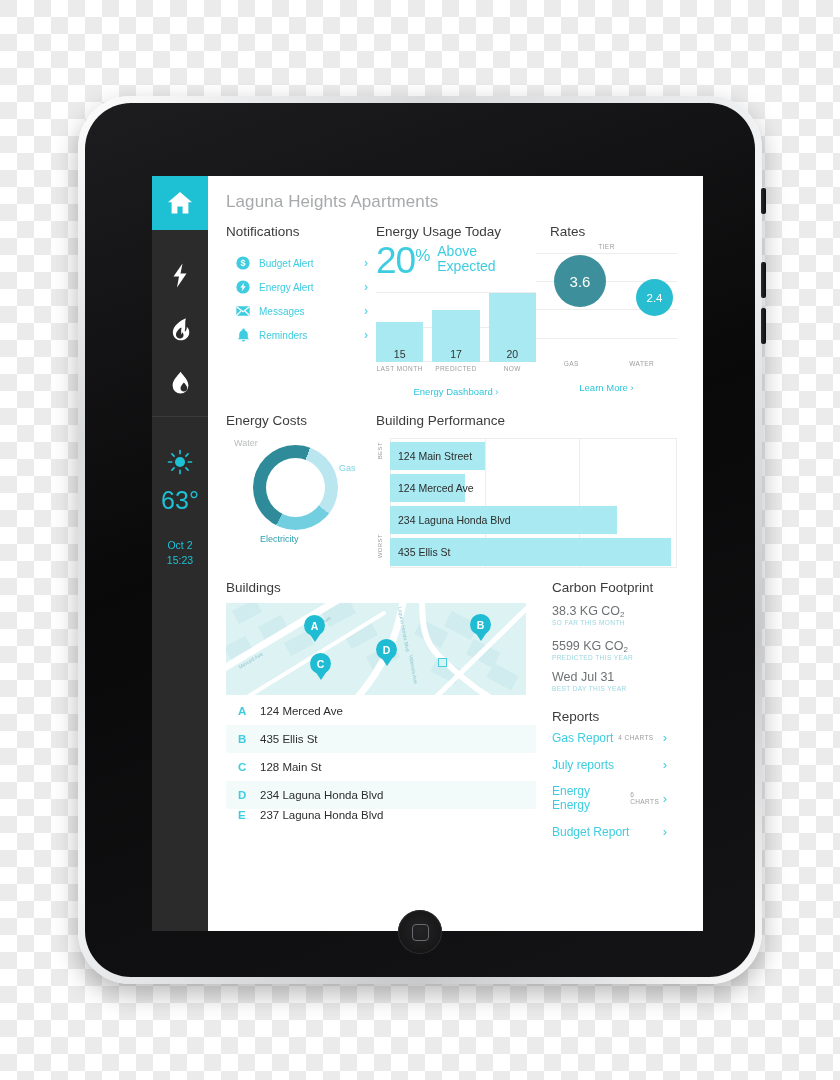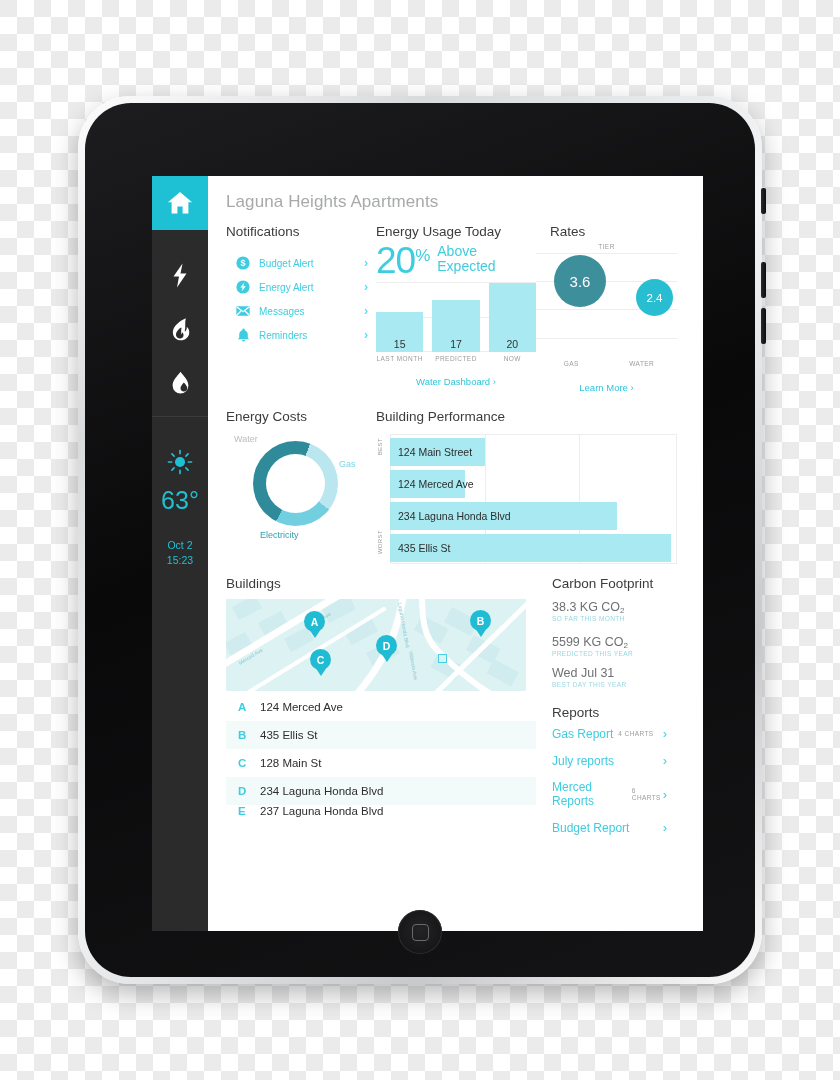--- a/index.html
+++ b/index.html
@@ -96,21 +96,21 @@
   .notif{display:flex;align-items:center;gap:9px;padding:5px 8px 5px 10px;}
   .notif .label{color:#3ecde0;font-size:10px;flex:1;}
   .notif .chev{color:#3ecde0;font-size:12px;font-weight:300;}
   .notif .ic{width:14px;height:14px;flex:0 0 14px;display:flex;align-items:center;justify-content:center;}
 
   
   #usage-big{display:flex;align-items:flex-start;margin-top:4px;}
   #usage-num{font-size:37px;color:#3ecde0;line-height:.95;font-weight:300;letter-spacing:-1px;}
   #usage-pct{font-size:17px;color:#3ecde0;font-weight:300;margin-top:3px;}
   #usage-txt{font-size:14px;color:#3ecde0;font-weight:300;line-height:1.1;margin-left:7px;margin-top:1px;}
-  #usage-chart{position:relative;height:70px;margin-top:4px;}
+  #usage-chart{position:relative;height:70px;margin-top:14px;}
   #usage-chart .gl{position:absolute;left:0;right:0;height:1px;background:#ededed;}
   #usage-bars{position:absolute;left:0;right:0;bottom:0;height:100%;display:flex;align-items:flex-end;gap:9px;}
   .ubar{flex:1;background:#a8e9f2;position:relative;display:flex;align-items:flex-end;justify-content:center;}
   .ubar span{font-size:10.5px;color:#333;margin-bottom:2px;}
   #usage-axis{display:flex;gap:9px;margin-top:3px;}
   #usage-axis div{flex:1;text-align:center;}
   #usage-link{text-align:center;margin-top:9px;}
 
   
   #rates-chart{position:relative;height:102px;margin-top:14px;}
@@ -339,21 +339,21 @@
                   <span>20</span>
                 </div>
               </div>
             </div>
             <div id="usage-axis">
               <div class="tiny-label">LAST MONTH</div>
               <div class="tiny-label">PREDICTED</div>
               <div class="tiny-label">NOW</div>
             </div>
             <div id="usage-link">
-              <span class="link">Water Dashboard ›</span>
+              <span class="link">Energy Dashboard ›</span>
             </div>
           </div>
 
           <div id="col-rates">
             <div class="sec-title" style="padding-left:14px">Rates</div>
             <div id="rates-chart">
               <div id="tier-label" class="tiny-label">TIER</div>
               <div class="gl" style="top:0"></div>
               <div class="gl" style="top:28px"></div>
               <div class="gl" style="top:56px"></div>
@@ -528,21 +528,21 @@
               <span class="rlabel">Gas Report</span>
               <span class="rcharts">4 CHARTS</span>
               <span class="rchev">›</span>
             </div>
             <div class="rrow">
               <span class="rlabel">July reports</span>
               <span class="rcharts"></span>
               <span class="rchev">›</span>
             </div>
             <div class="rrow">
-              <span class="rlabel">Merced Reports</span>
+              <span class="rlabel">Energy Energy</span>
               <span class="rcharts">6 CHARTS</span>
               <span class="rchev">›</span>
             </div>
             <div class="rrow">
               <span class="rlabel">Budget Report</span>
               <span class="rcharts"></span>
               <span class="rchev">›</span>
             </div>
           </div>
         </div>

